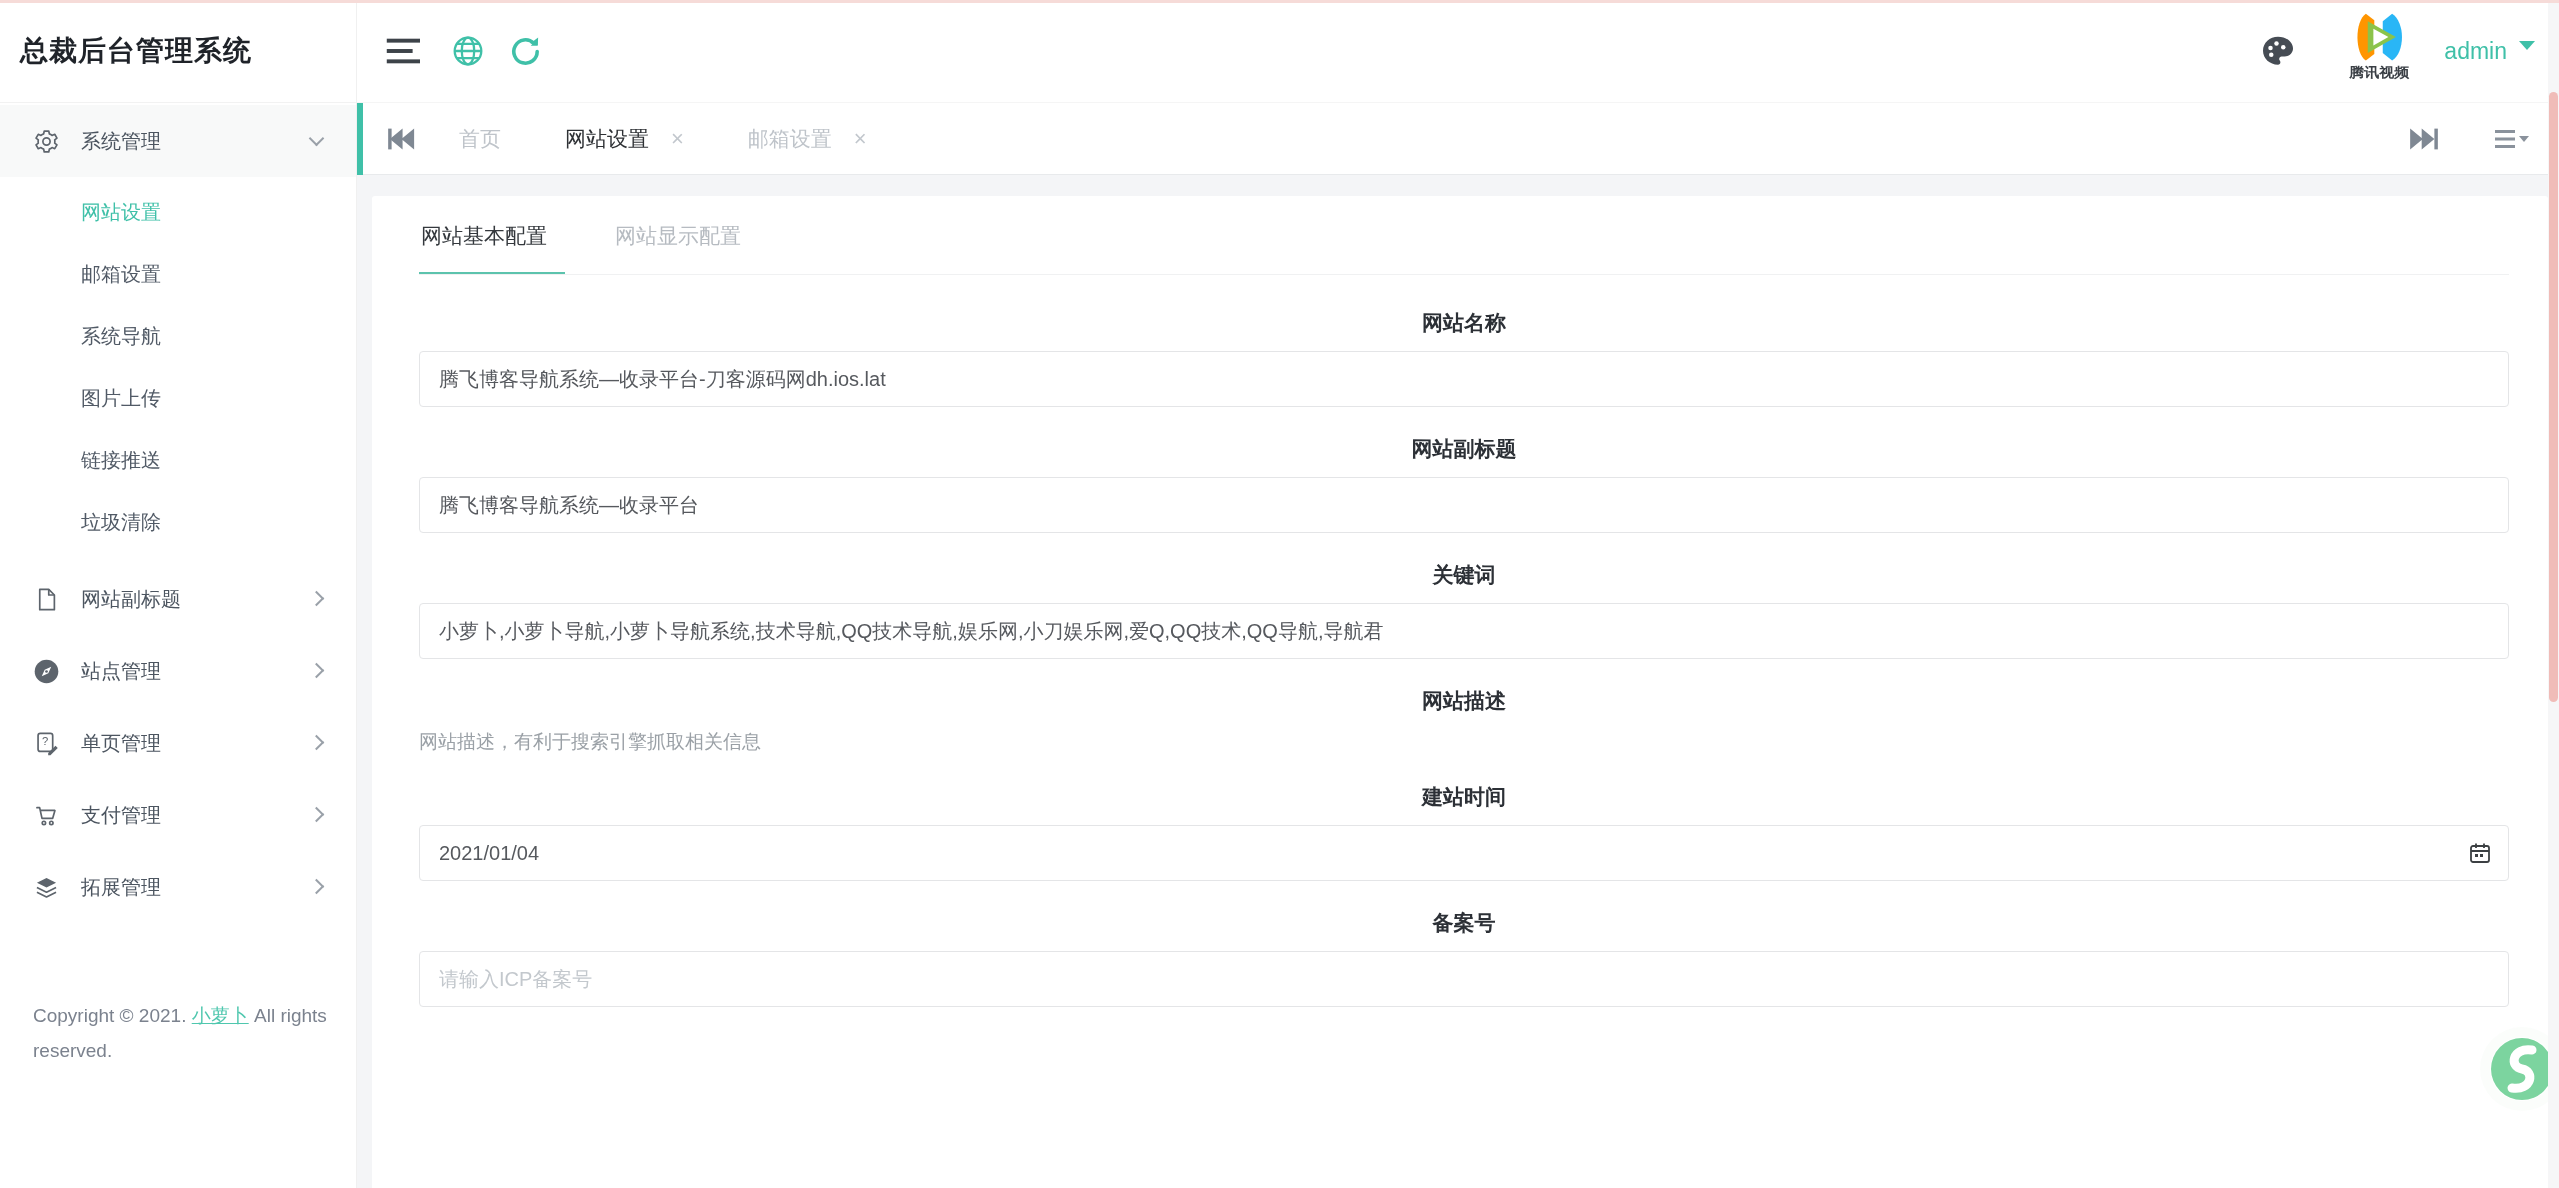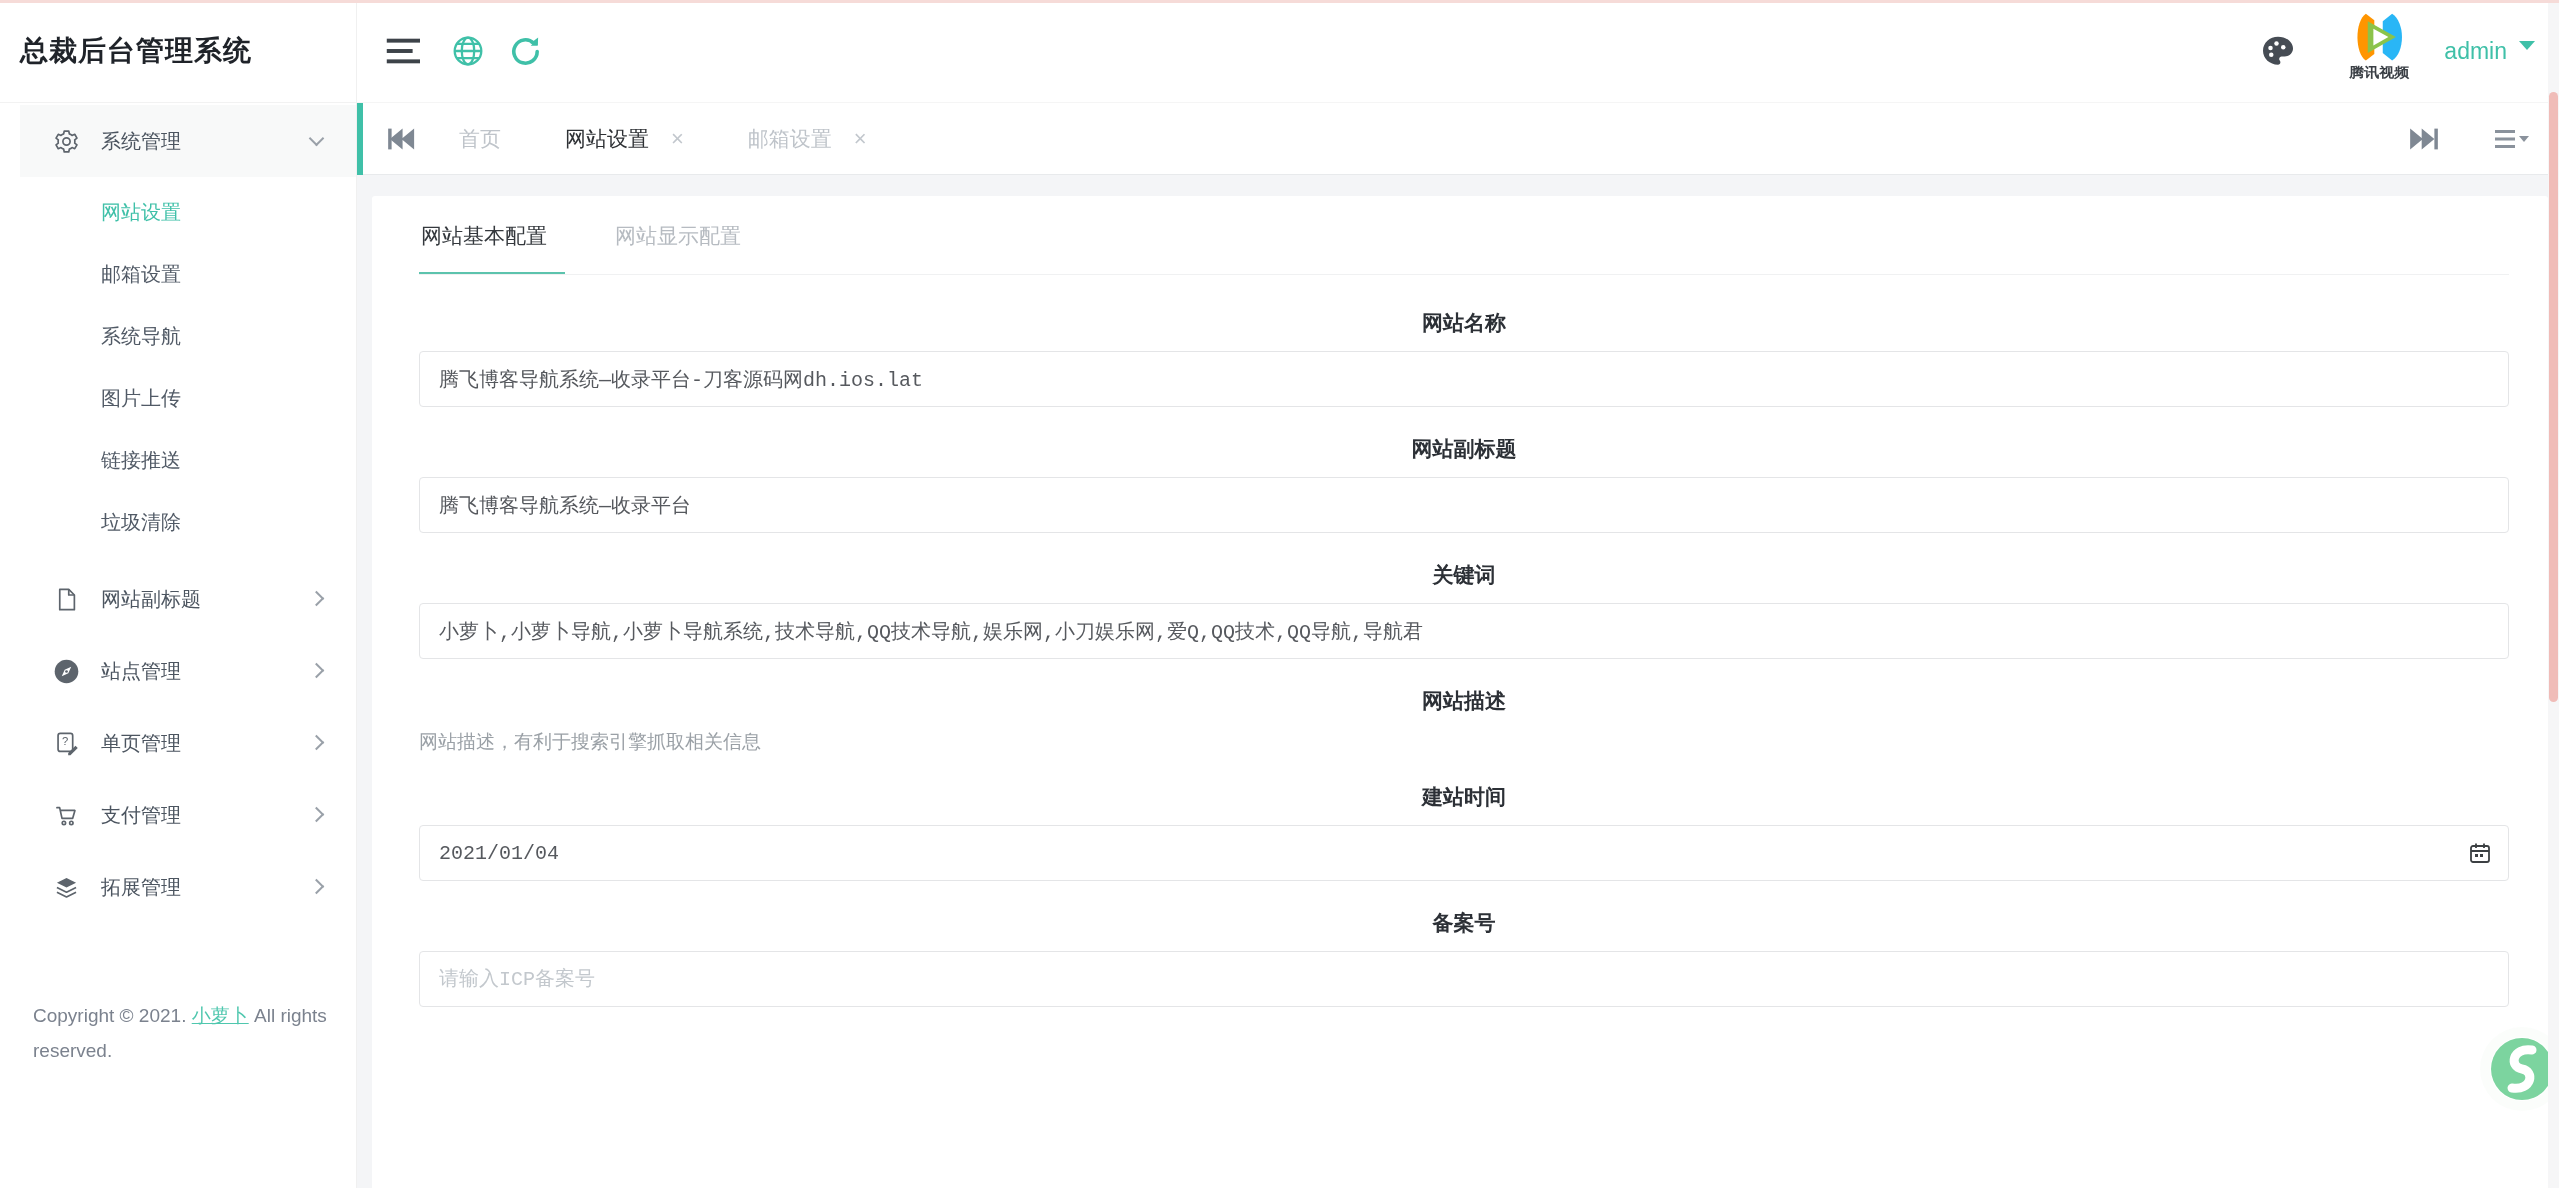--- a/index.html
+++ b/index.html
@@ -6,21 +6,21 @@
   html,body { width:2559px; height:1188px; overflow:hidden; }
   body { font-family:"Liberation Sans","DejaVu Sans",sans-serif; background:#fff; position:relative; }
 
   .top-line { position:absolute; top:0; left:0; width:2559px; height:3px; background:#f6dbd8; z-index:60; }
 
   .app { display:flex; width:2559px; height:1188px; }
 
   
   .sidebar { width:357px; flex-shrink:0; background:#fff; position:relative; border-right:1px solid #f0f0f0; }
   .logo { height:103px; display:flex; align-items:center; padding-left:20px; font-size:28px; font-weight:bold; color:#1f2329; letter-spacing:1px; border-bottom:1px solid #f2f2f2; }
-  .menu { padding-top:2px;margin-left:20px; }
+  .menu { padding-top:2px; }
   .menu-parent { height:72px; display:flex; align-items:center; padding:0 34px 0 33px; color:#4c5560; font-size:20px; cursor:pointer; }
   .menu-parent.expanded { background:#f8f9f9; }
   .menu-parent .mi { width:27px; height:27px; margin-right:21px; color:#5d646c; flex-shrink:0; }
   .menu-parent .mi svg { width:100%; height:100%; }
   .menu-parent .mp-label { flex:1; }
   .chev { width:11px; height:11px; border-right:2px solid #9aa1a9; border-bottom:2px solid #9aa1a9; transform:rotate(-45deg); margin-top:-2px; }
   .chev.down { transform:rotate(45deg); margin-top:-6px; }
   .submenu { padding:4px 0 10px 0; }
   .submenu-item { height:62px; display:flex; align-items:center; padding-left:81px; font-size:20px; color:#515a66; cursor:pointer; }
   .submenu-item.active { color:#3fc0a8; }
@@ -49,21 +49,21 @@
   .skip { width:30px; height:26px; color:#7f8893; margin:0 0 0 24px; }
   .skip svg { width:100%; height:100%; }
   .tabs { display:flex; align-items:center; flex:1; padding-left:42px; }
   .tab { display:flex; align-items:center; margin-right:64px; font-size:21px; color:#bfc4ca; cursor:pointer; }
   .tab.active { color:#2e3135; }
   .tab .x { margin-left:22px; color:#c2c7cd; font-size:22px; line-height:1; }
   .tabbar-right { display:flex; align-items:center; padding-right:30px; }
   .icon-listmenu { width:34px; height:24px; color:#8a929c; margin-left:56px; display:flex; align-items:center; }
   .icon-listmenu svg { width:100%; height:100%; }
 
-  .content { flex:1; padding:21px 11px 0 15px; position:relative; overflow:hidden;font-family:Liberation Mono, monospace; }
+  .content { flex:1; padding:21px 11px 0 15px; position:relative; overflow:hidden; }
   .card { background:#fff; border-radius:3px; min-height:1100px; padding:0 39px 40px 47px; }
 
   .card-tabs { display:flex; border-bottom:1px solid #f0f1f2; }
   .ctab { padding:26px 18px 22px 2px; font-size:21px; cursor:pointer; color:#b6bbc1; border-bottom:2px solid transparent; }
   .ctab.active { color:#34383d; border-bottom-color:#5cc3ad; }
   .ctab + .ctab { margin-left:44px; padding-left:6px; padding-right:14px; }
 
   .form { padding-top:34px; }
   .field { margin-bottom:28px; }
   .field > label { display:block; font-size:21px; font-weight:bold; color:#2c3036; margin-bottom:14px;text-align:center; }

